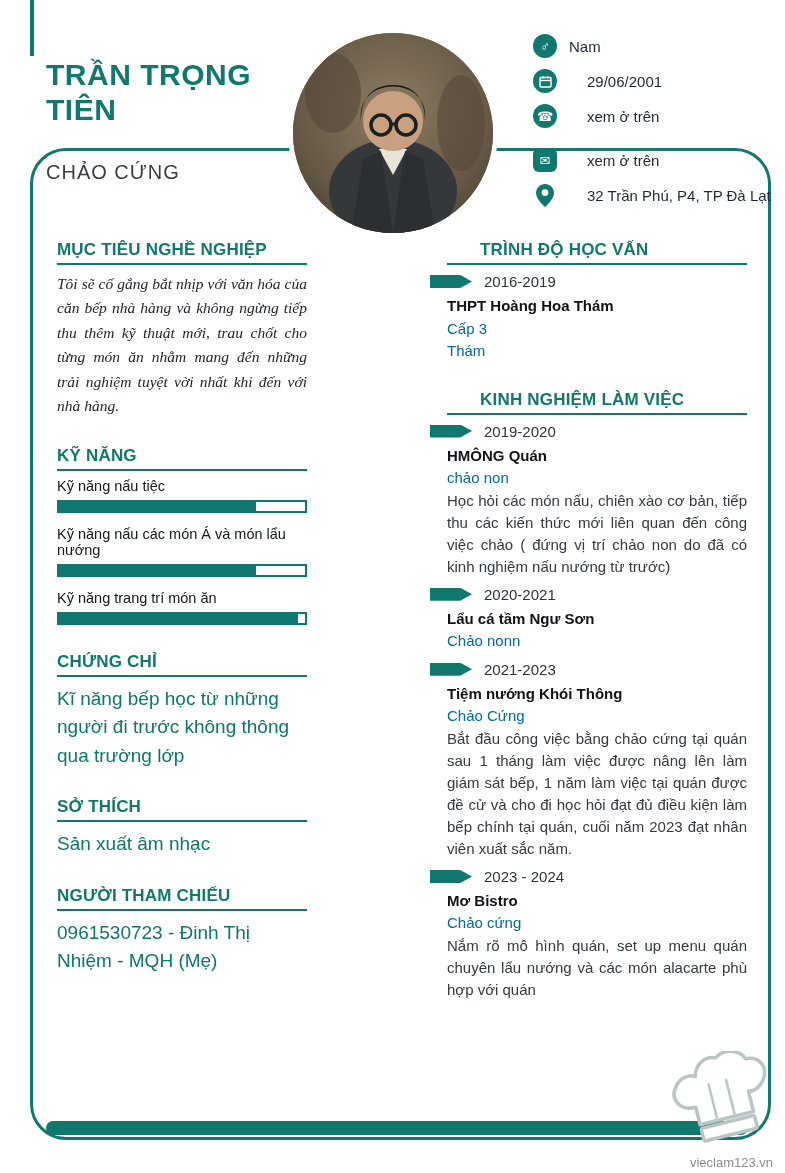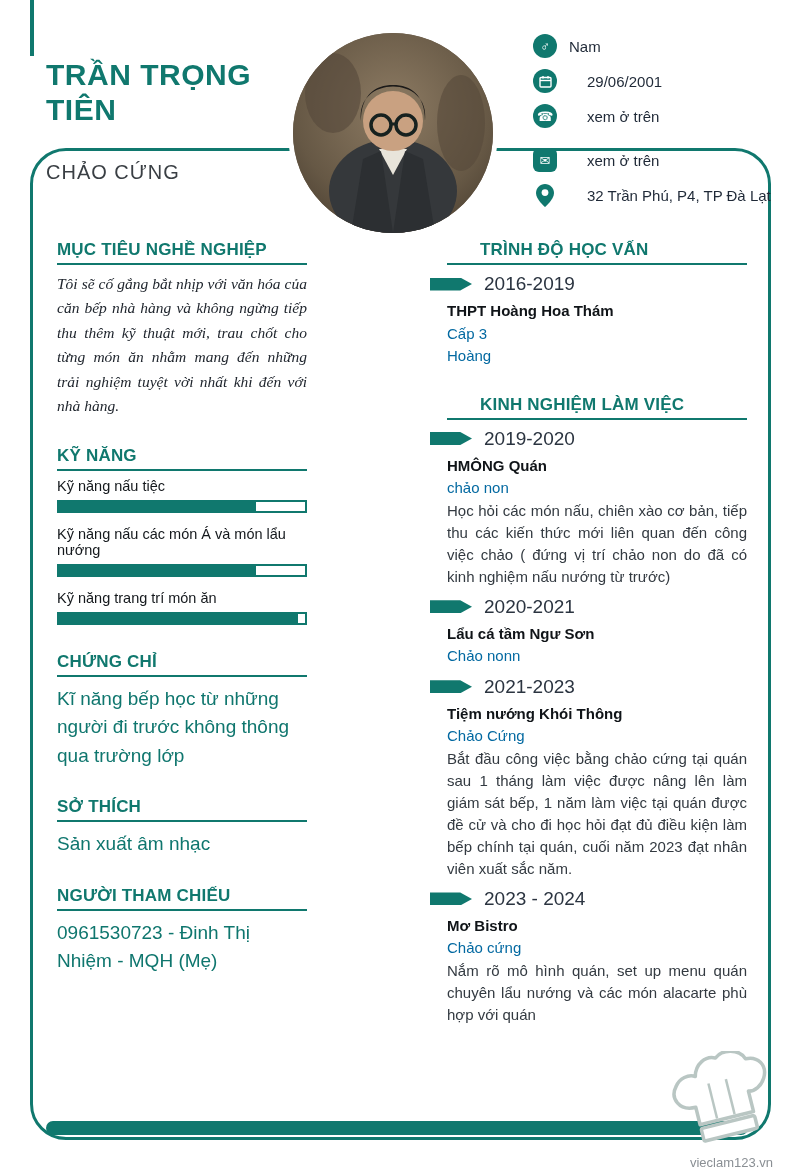--- a/index.html
+++ b/index.html
@@ -45,21 +45,21 @@
   .skill{ margin-bottom:13px; }
   .skill-label{ font-size:14.5px; color:#14181c; margin-bottom:6px; }
   .skill-bar{ height:13px; border:2px solid var(--accent); background:#fff; }
   .skill-fill{ height:100%; background:var(--accent); }
   .plain-text{ font-size:19px; line-height:1.5; color:#0f766e;margin-top:8px; }
   .award-item{ font-size:15px; line-height:1.45; color:#272e36; margin-bottom:4px; }
   
   .entry-date{ display:flex; align-items:center; gap:12px; margin:8px 0 5px 0; }
   .arrow-badge{ width:42px; height:13px; background:var(--accent);
                 clip-path:polygon(0 0,72% 0,100% 50%,72% 100%,0 100%); }
-  .entry-date span{ font-size:19px; color:#2b3440;text-align:center; }
+  .entry-date span{ font-size:15px; color:#2b3440;text-align:center; }
   .entry-body{ margin-left:17px; }
   .entry-title{ font-size:15px; font-weight:bold; color:#101418; line-height:1.5; }
   .entry-sub{ font-size:15px; color:#0369a1; line-height:1.5; }
   .entry-desc{ font-size:15px; color:#333a41; line-height:1.47; text-align:justify; }
   .xp{ margin-bottom:3px; }
   
   .hat{ position:absolute; right:8px; bottom:18px; z-index:5; }
   .wm-text{ position:absolute; right:12px; bottom:3px; z-index:5; font-size:13px; color:#8a8f94; }
 </style>
 </head>
@@ -189,21 +189,21 @@
 
     <div class="sec">
       <h2>TRÌNH ĐỘ HỌC VẤN</h2>
       <div class="entry-date">
         <div class="arrow-badge"></div>
         <span>2016-2019</span>
       </div>
       <div class="entry-body">
         <div class="entry-title">THPT Hoàng Hoa Thám</div>
         <div class="entry-sub">Cấp 3</div>
-        <div class="entry-sub">Hoàng</div>
+        <div class="entry-sub">Thám</div>
       </div>
     </div>
 
     <div class="sec">
       <h2>KINH NGHIỆM LÀM VIỆC</h2>
       <div>
 
           <div class="xp">
             <div class="entry-date">
               <div class="arrow-badge"></div>

